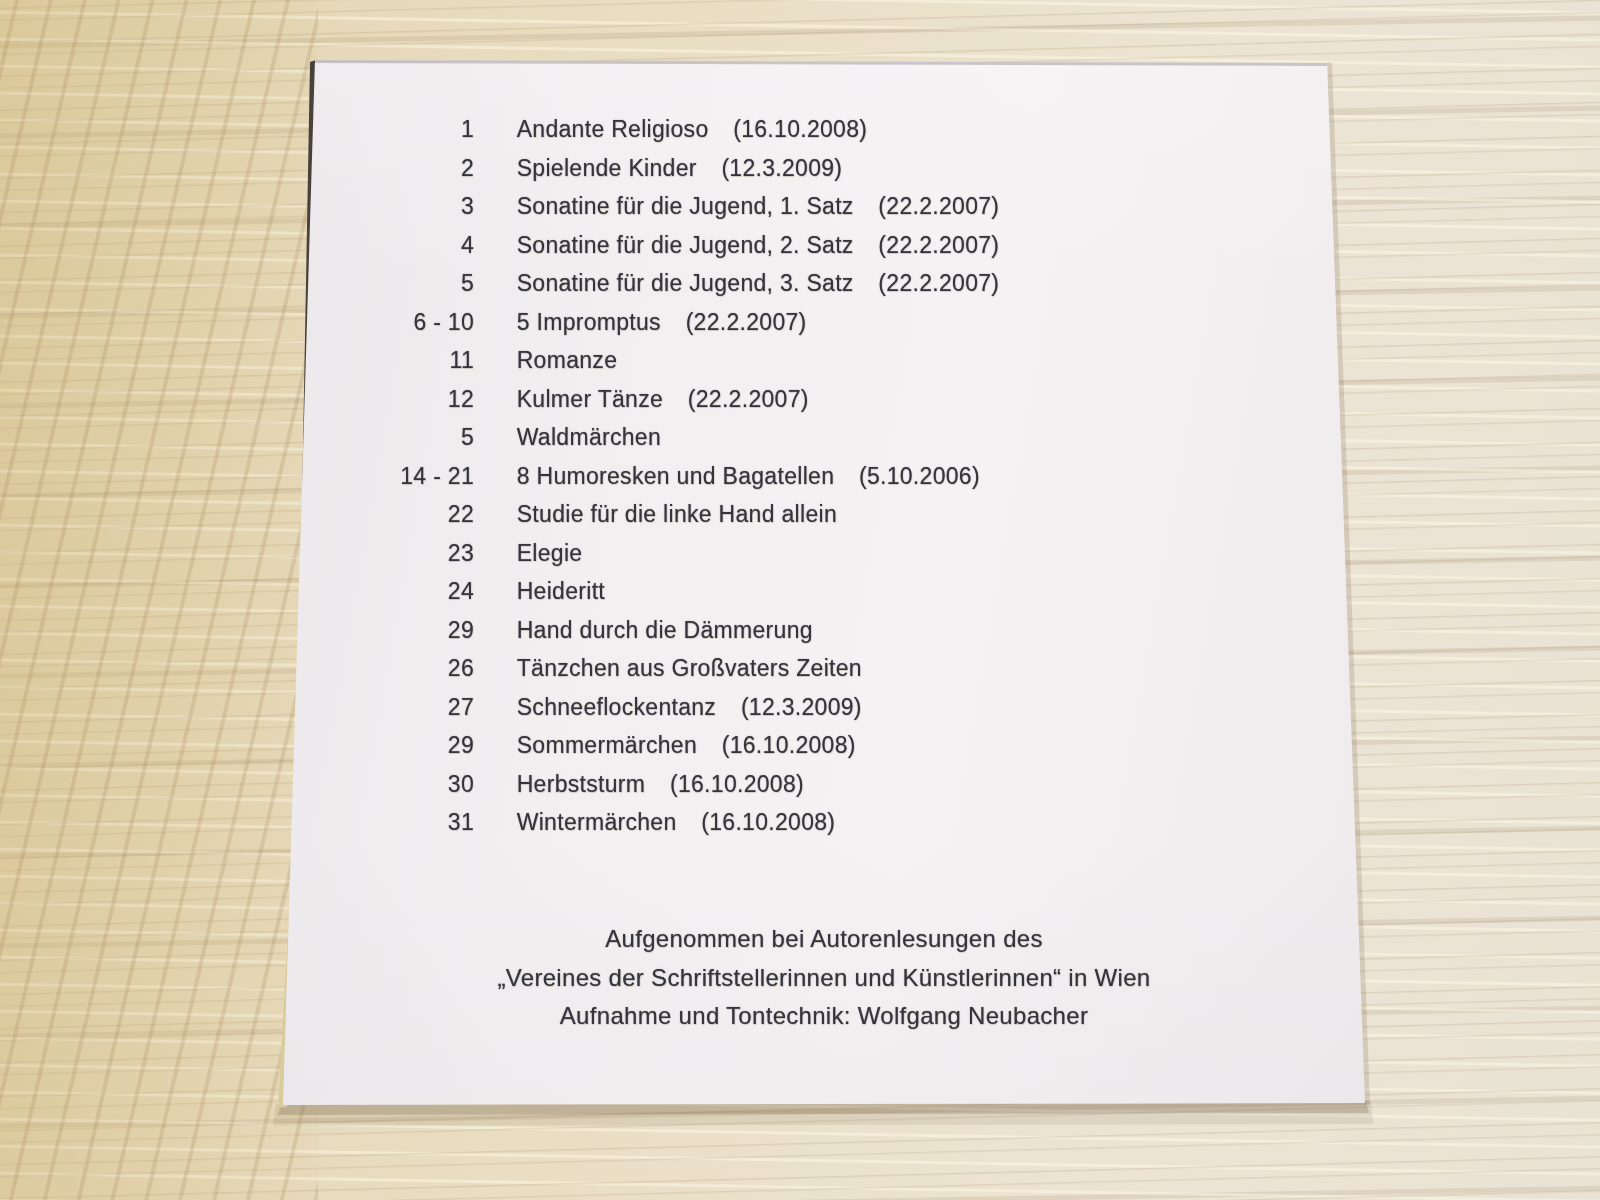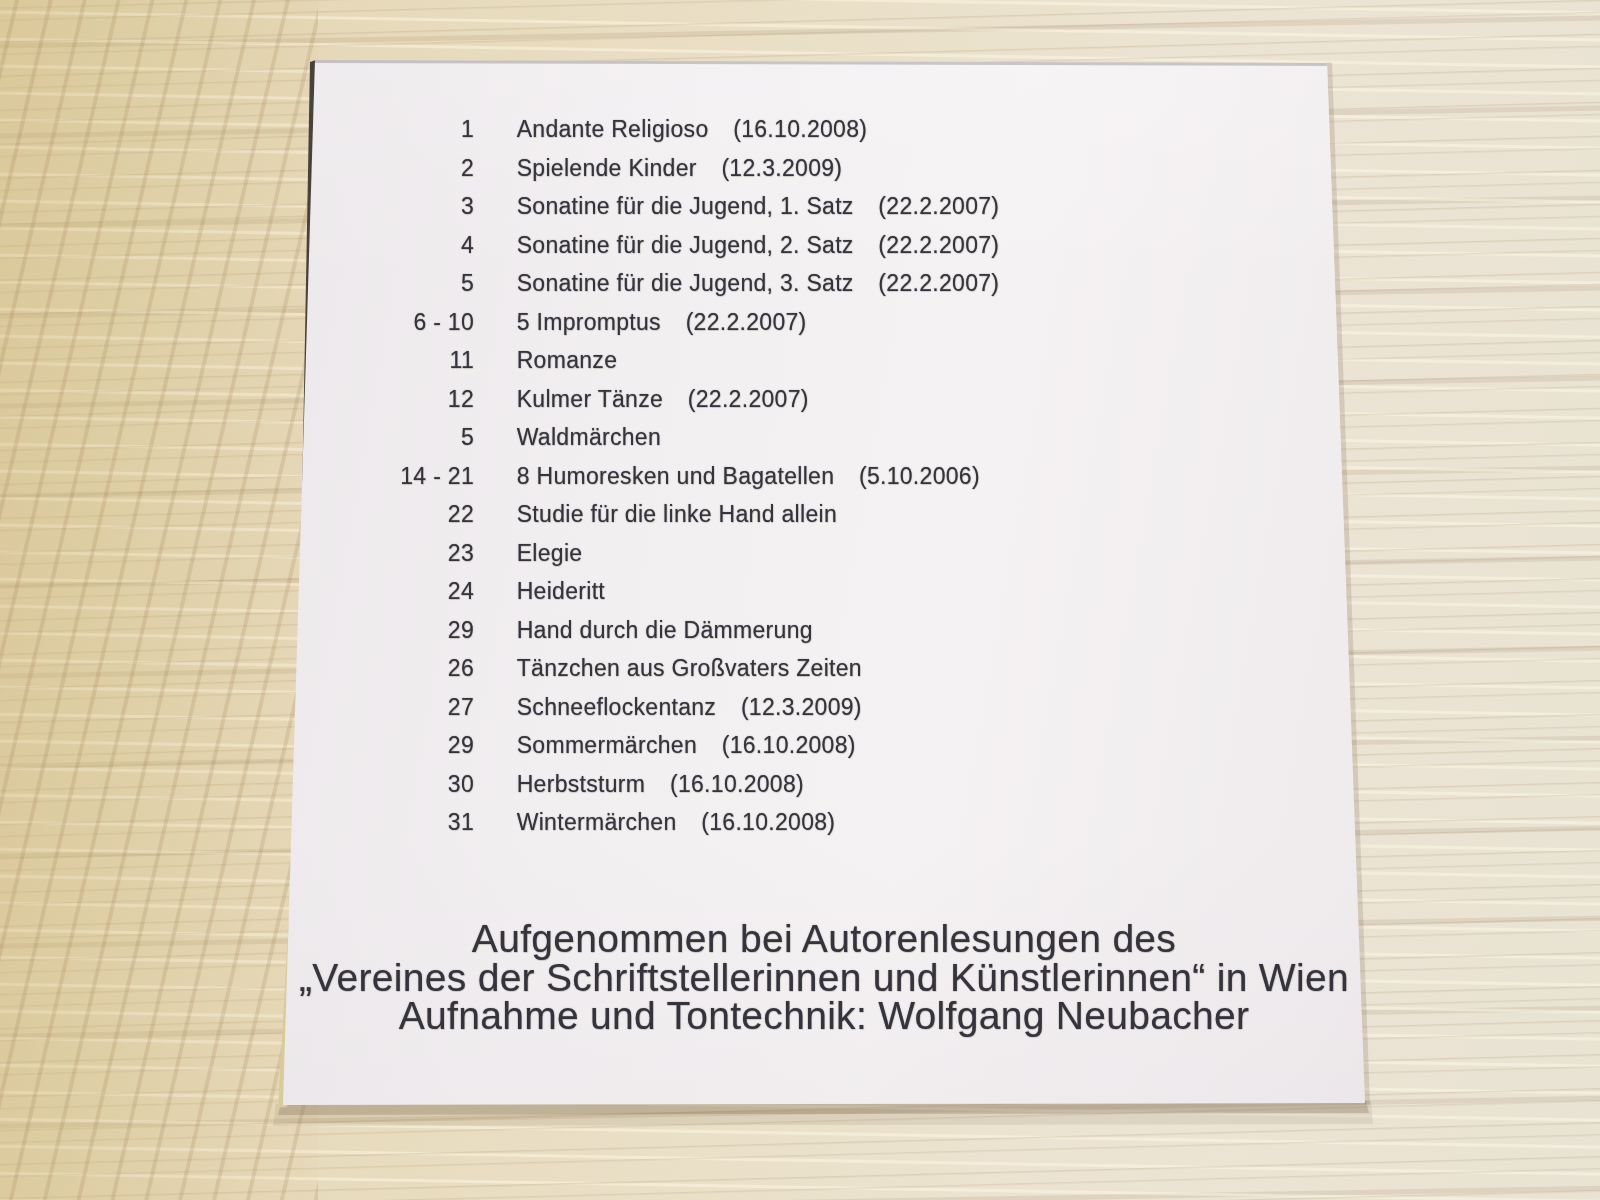--- a/index.html
+++ b/index.html
@@ -55,21 +55,21 @@
   }
   .tracks{
     position:absolute;left:358px;top:110px;
     font-size:23px;line-height:38.5px;white-space:nowrap;
   }
   .track-row .no{display:inline-block;width:116px;text-align:right;}
   .track-row .title{margin-left:36px;}
   .track-row .date{margin-left:18px;}
   .footer{
     position:absolute;left:283px;top:920px;width:1082px;text-align:center;
-    font-size:39px;line-height:38.5px;white-space:nowrap;
+    font-size:24px;line-height:38.5px;white-space:nowrap;
   }
   .footer .credits{}
 </style>
 </head>
 <body>
 
 <div class="left-wood"></div>
 
 <div class="abs shadow-bottom-soft"></div>
 <div class="abs shadow-bottom"></div>

